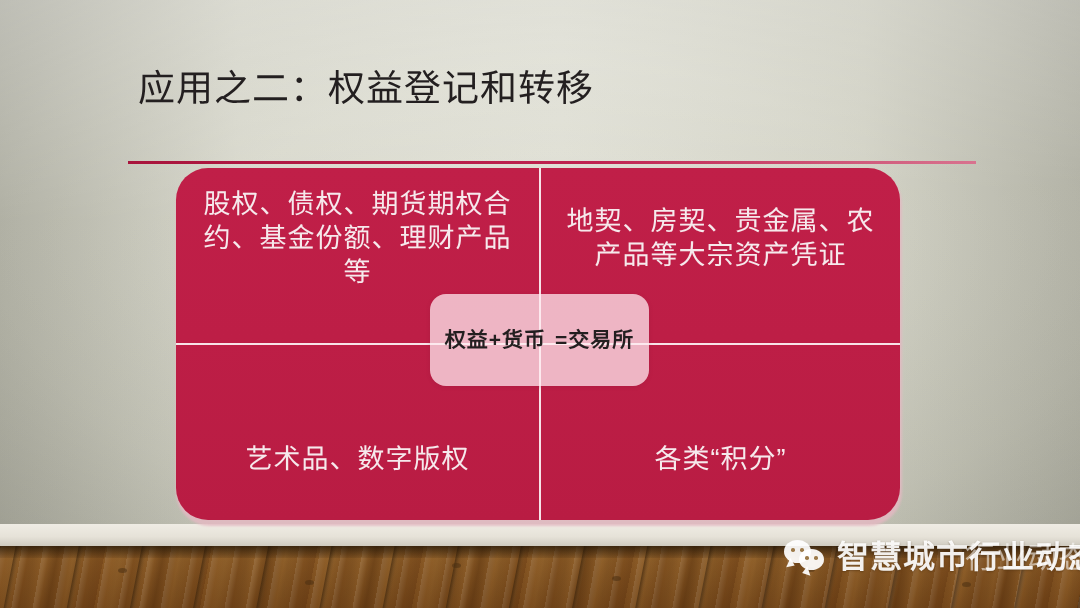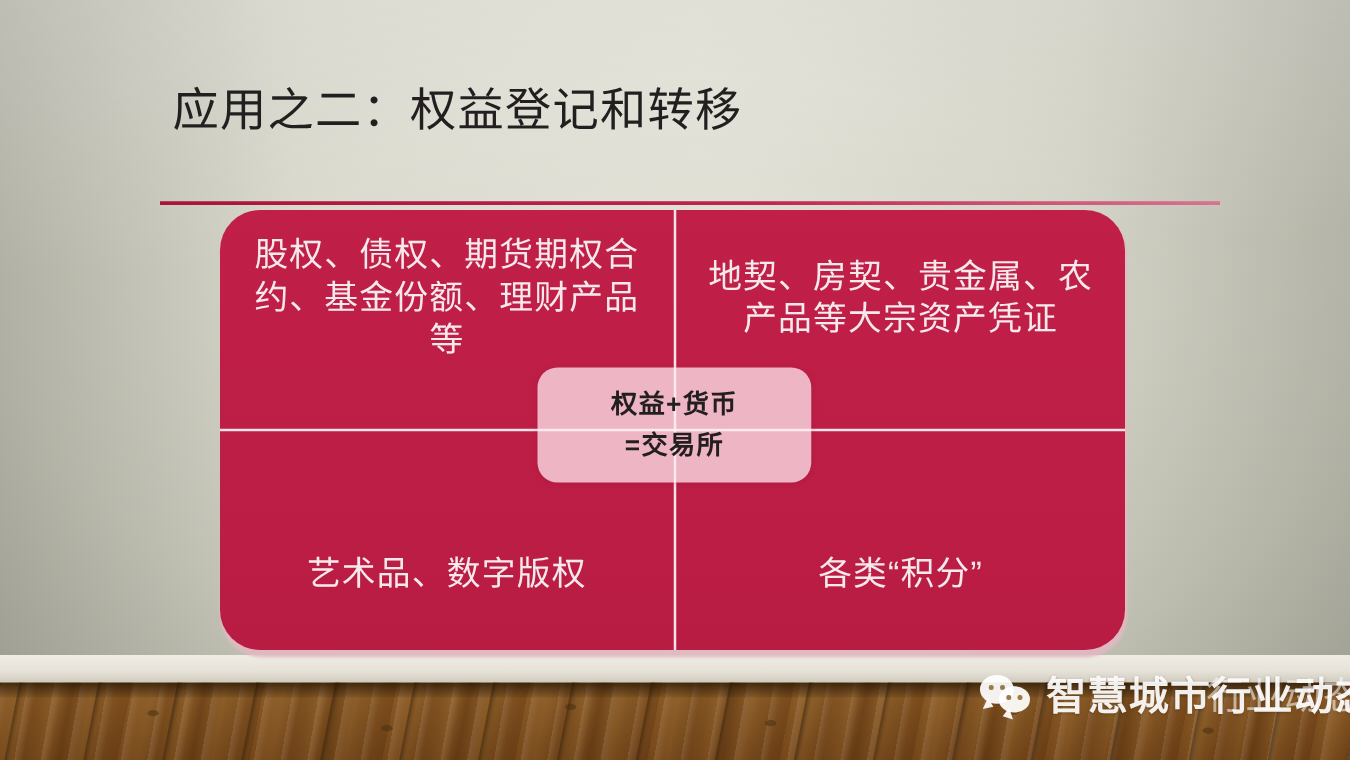--- a/index.html
+++ b/index.html
@@ -177,21 +177,21 @@
   
   .center-box {
     position: absolute;
     left: 430px;
     top: 294px;
     width: 219px;
     height: 92px;
     border-radius: 16px;
     background: rgba(255,235,240,0.74);
     display: flex;
-    flex-direction: column;
+    flex-direction: row;
     align-items: center;
     justify-content: center;
     gap: 9px;
     box-shadow: 0 1px 4px rgba(120,30,55,0.18);
   }
   .center-line {
     font-size: 21px;
     font-weight: bold;
     color: #231f20;
     letter-spacing: 1px;

